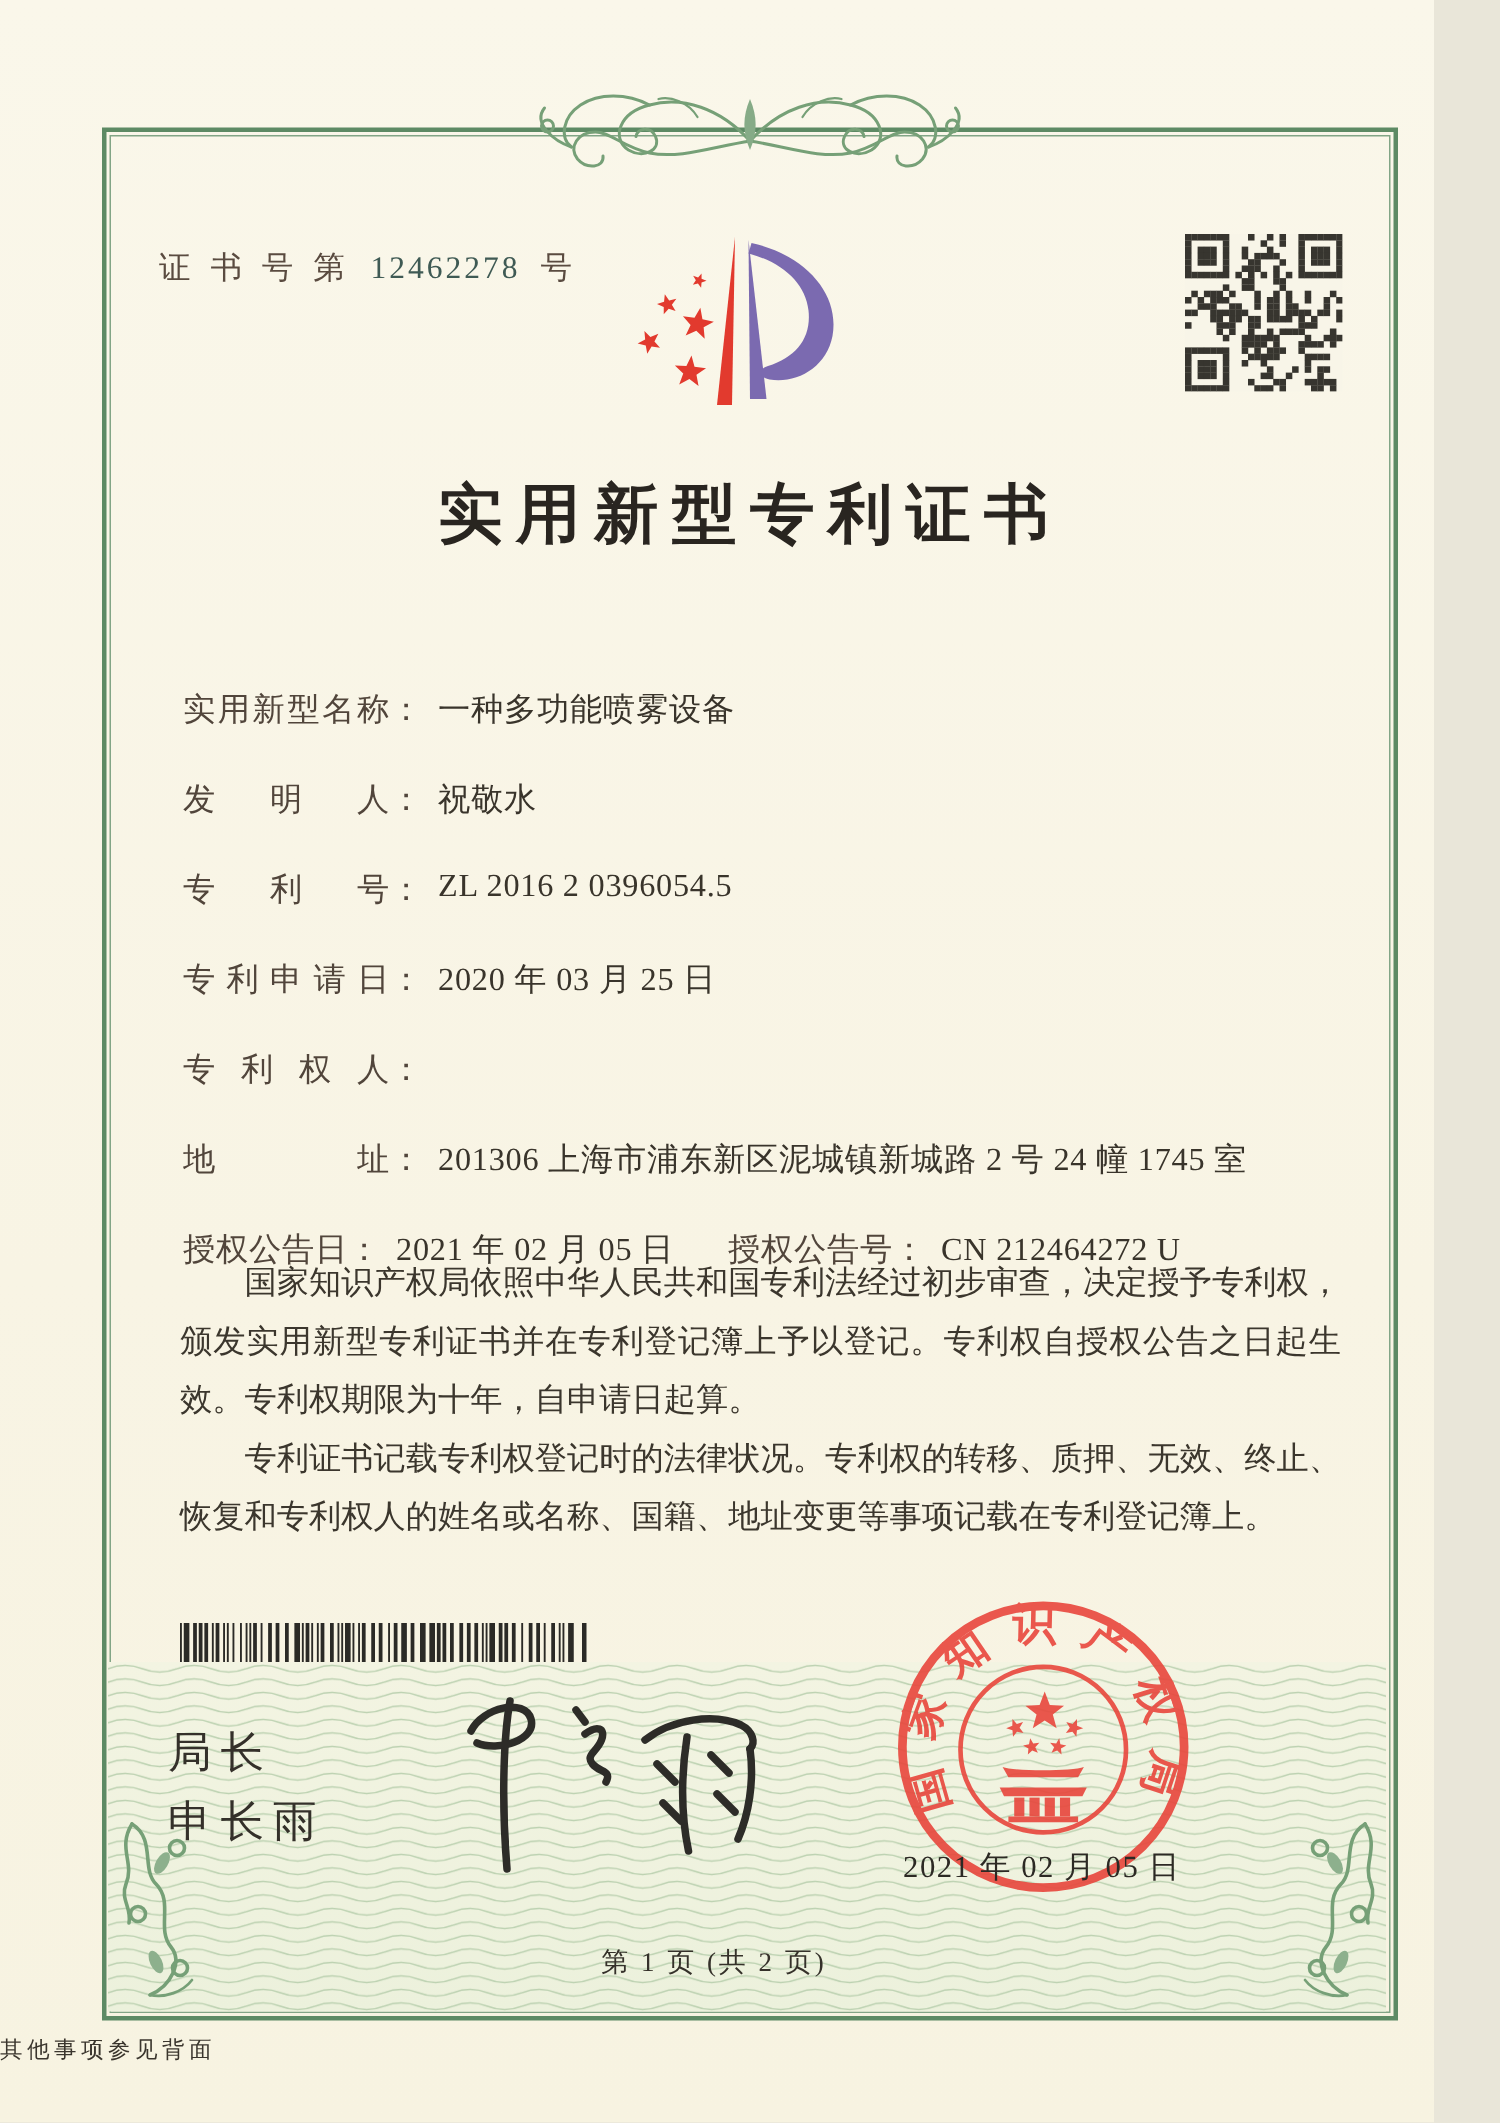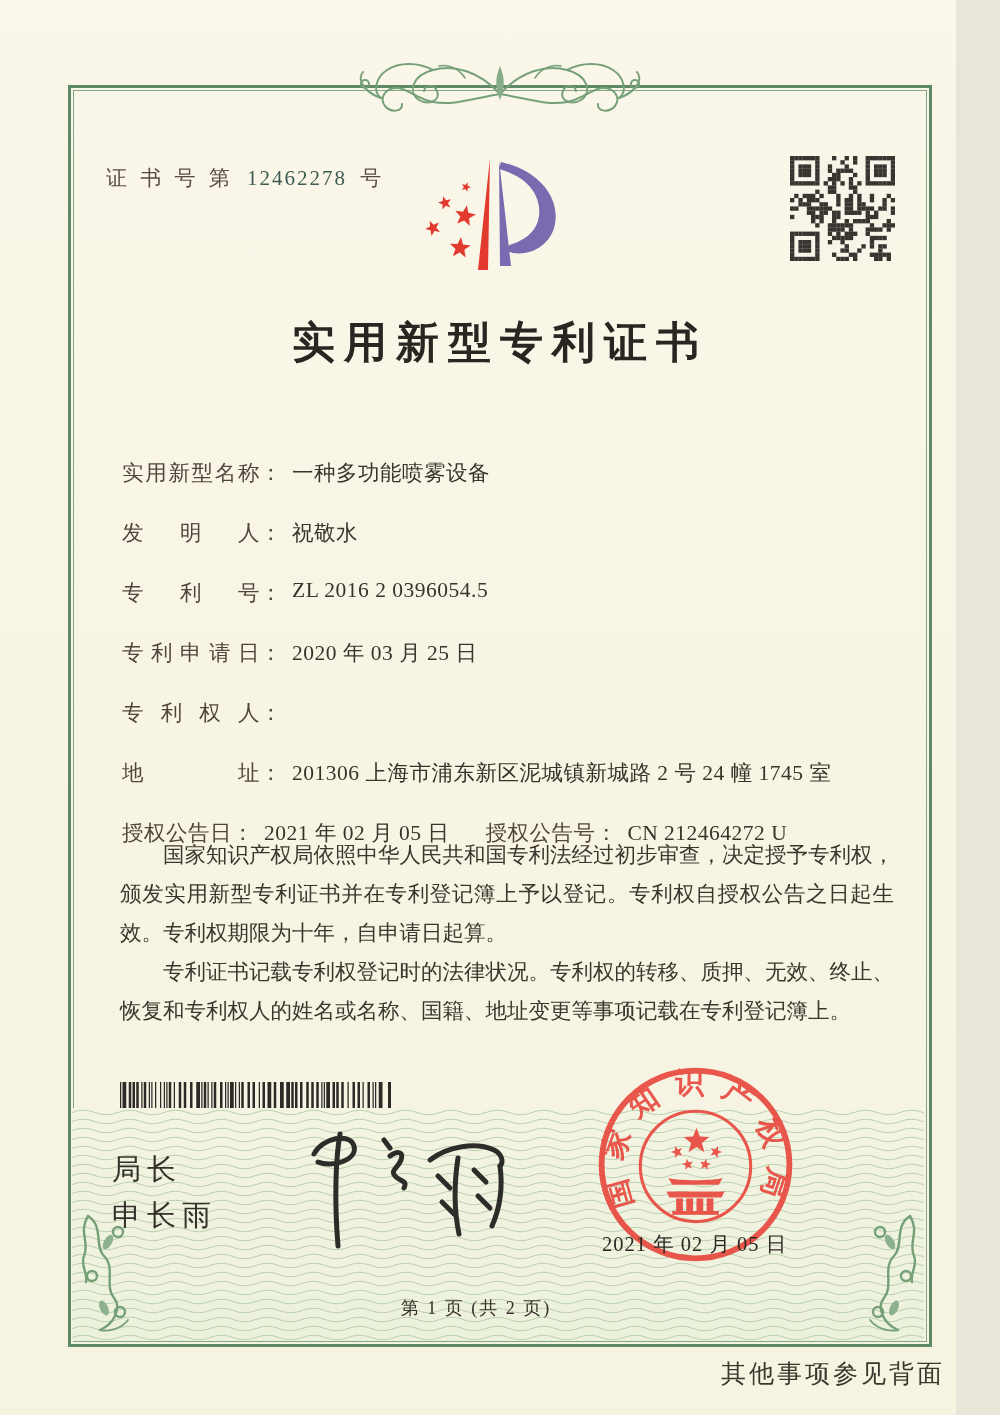--- a/index.html
+++ b/index.html
@@ -33,22 +33,22 @@
   .waves svg{display:block;width:100%;height:100%;}
   .barcode{position:absolute;left:120px;top:1082px;width:272px;height:26px;z-index:4;}
   .sig{position:absolute;left:112px;top:1146px;font-size:29px;color:#34302a;
        line-height:46px;letter-spacing:6px;z-index:4;}
   .signature{position:absolute;left:262px;top:1116px;width:252px;height:142px;z-index:4;}
   .seal{position:absolute;left:589px;top:1058px;width:213px;height:213px;z-index:5;}
   .seal-date{position:absolute;left:602px;top:1230px;font-size:20.5px;letter-spacing:1px;
              color:#2c2924;z-index:6;}
   .page-info{position:absolute;left:0;top:1296px;width:912px;text-align:center;
              font-size:18px;letter-spacing:2px;color:#35312a;z-index:4;margin-left:20px;}
-  .back-note{position:absolute;left:0;top:1357px;width:945px;text-align:right;
-             font-size:25px;letter-spacing:3px;color:#3a352d;z-index:4;}
+  .back-note{position:absolute;left:0;top:1357px;width:945px;text-align:left;
+             font-size:15px;letter-spacing:3px;color:#3a352d;z-index:4;}
   .orn-top{position:absolute;left:335px;top:54px;width:330px;height:66px;z-index:3;}
   .orn-corner{position:absolute;width:64px;height:124px;z-index:3;}
   .orn-left{left:74px;top:1212px;}
   .orn-right{left:860px;top:1212px;transform:scaleX(-1);}
 </style>
 </head>
 <body>
 
 <div class="page">
 

